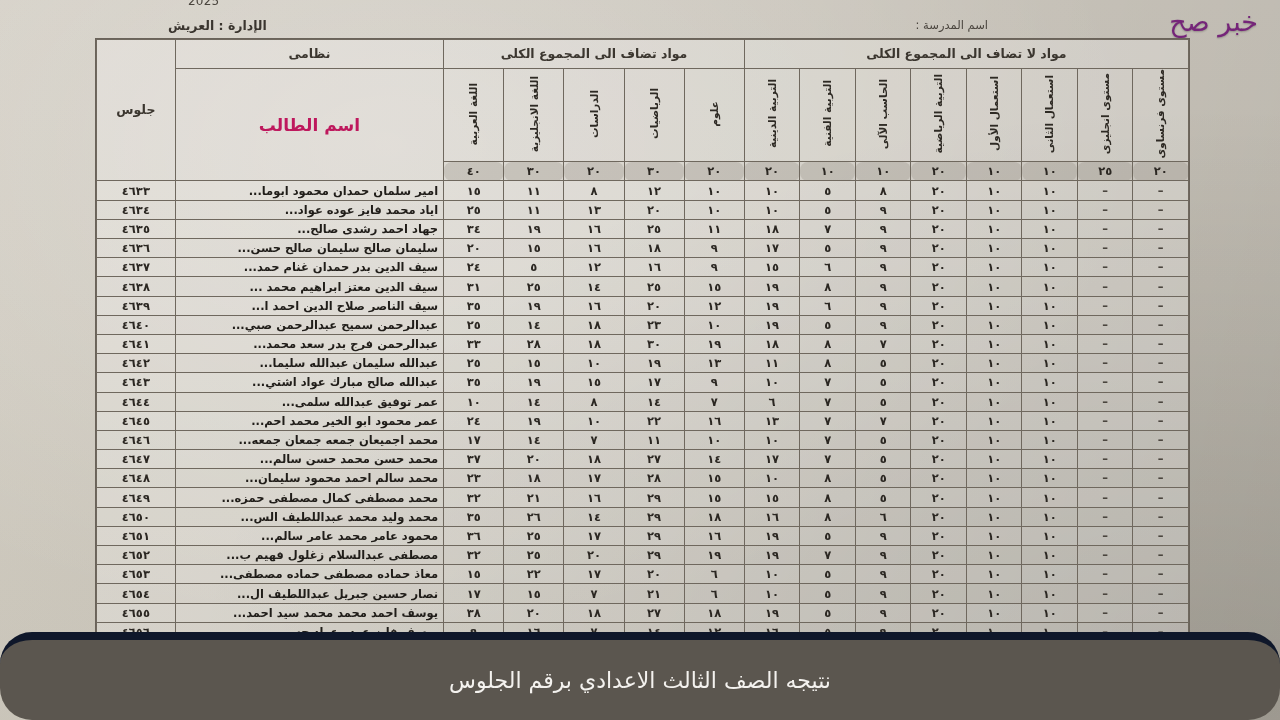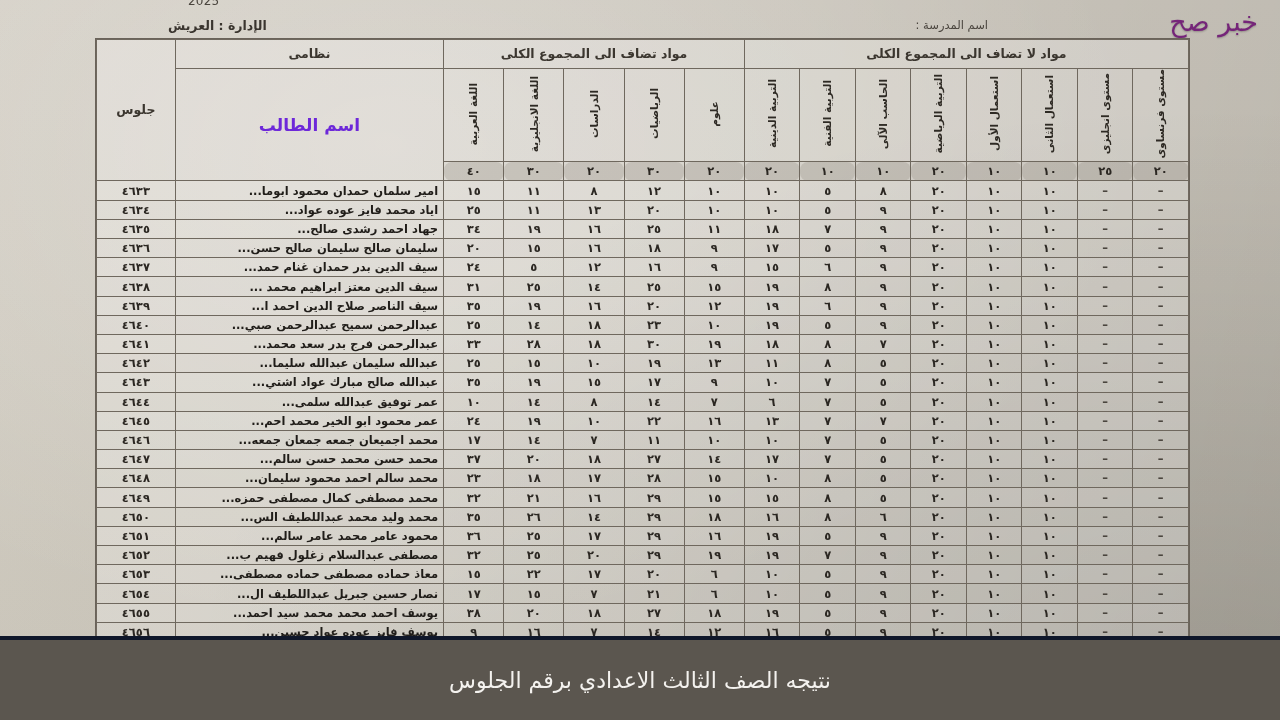--- a/index.html
+++ b/index.html
@@ -71,21 +71,21 @@
     font-size:10.5px;font-weight:bold;color:#2e2a24;
     white-space:nowrap;line-height:1;
     display:inline-block;
   }
   
   tr.max td{height:18px;background:rgba(150,143,132,.30);font-size:11.5px;border-radius:8px;}
 
   
   .c-name{width:232px;}
   .c-seat{width:68px;}
-  td.nameh{font-size:17px;color:#6d28d9;letter-spacing:.5px;margin-left:16px;}
+  td.nameh{font-size:17px;color:#be185d;letter-spacing:.5px;margin-left:16px;}
   td.seath{font-size:13.5px;color:#2b2722;}
 
   
   tr.row td{height:18.2px;font-size:11.5px;}
   td.name{
     text-align:right;padding:0 5px 0 4px;
     font-size:12.3px;font-weight:bold;color:#201d19;
     white-space:nowrap;overflow:hidden;
     direction:rtl;
   }
@@ -97,22 +97,22 @@
   .sign{position:absolute;right:0;left:0;bottom:0;height:58px;}
   .sign .s{position:absolute;white-space:nowrap;color:#2f2b26;
            font-size:11.5px;font-weight:bold;opacity:.85;}
   .s-title{left:104px;bottom:44px;}
   .s-name{left:128px;bottom:18px;font-size:12px;letter-spacing:.6px;}
 
   
   .banner{
     position:absolute;left:0;right:0;bottom:0;height:80px;
     background:#5b564f;
-    border-top:4px solid #0f172a;
-    display:flex;align-items:center;justify-content:center;
+    border-top:8px solid #0f172a;
+    display:flex;align-items:center;justify-content:center;border-radius:32px;
   }
   .banner .btext{
     color:#f4f2ef;font-size:22px;font-weight:normal;letter-spacing:.4px;
     font-family:"DejaVu Sans","Liberation Sans",sans-serif;
   }
 </style>
 </head>
 <body>
 
 <div id="paper"></div>

